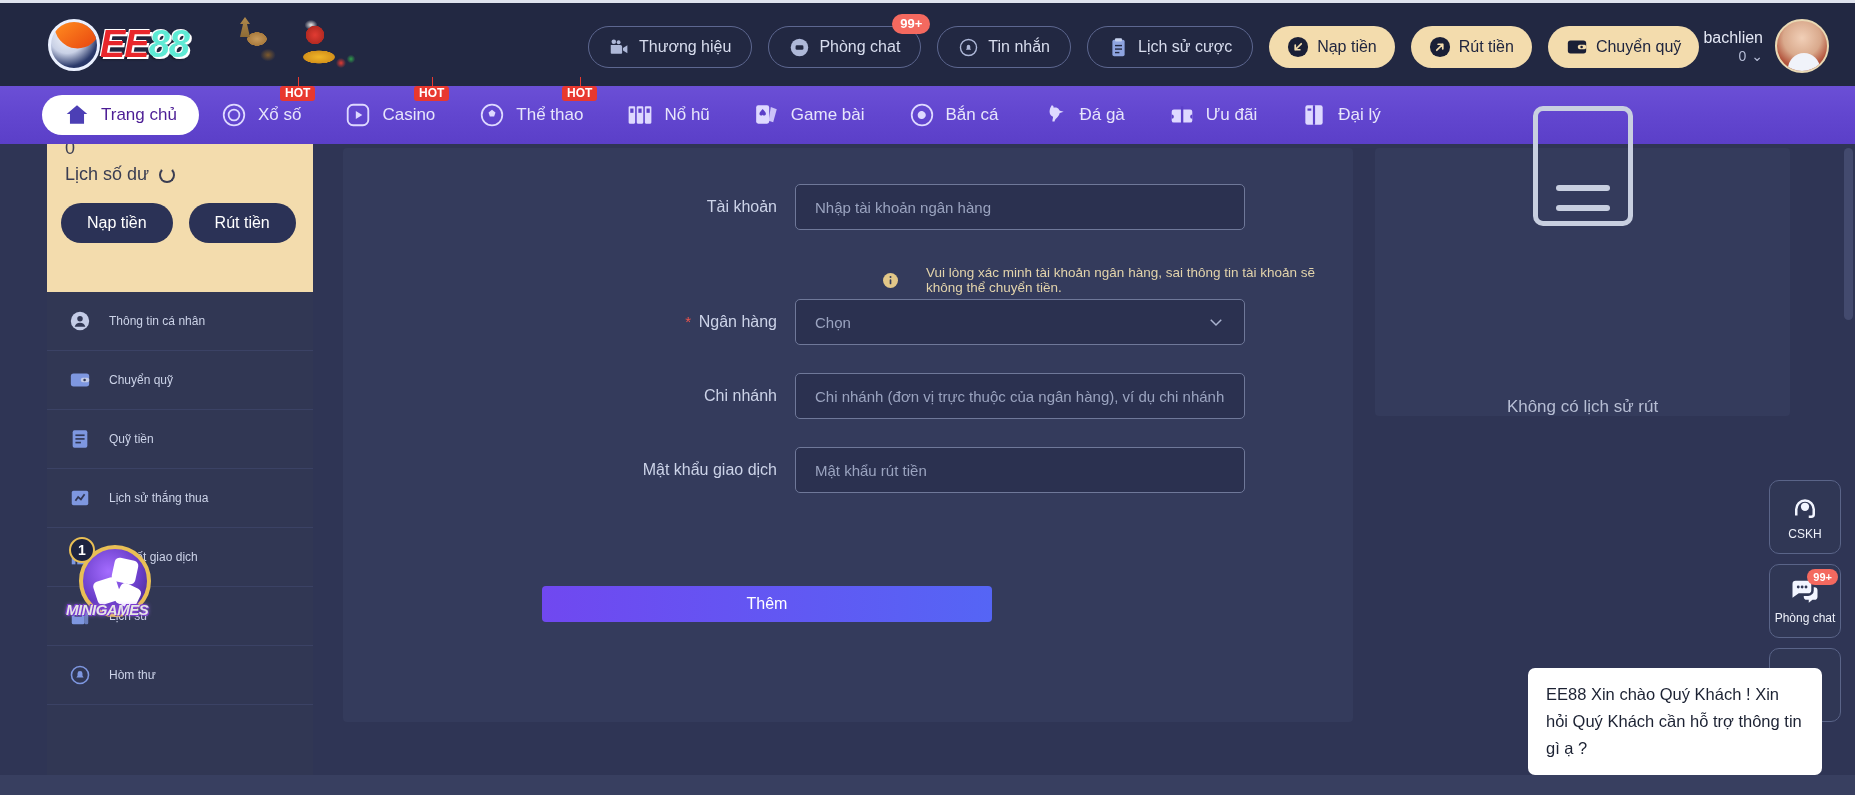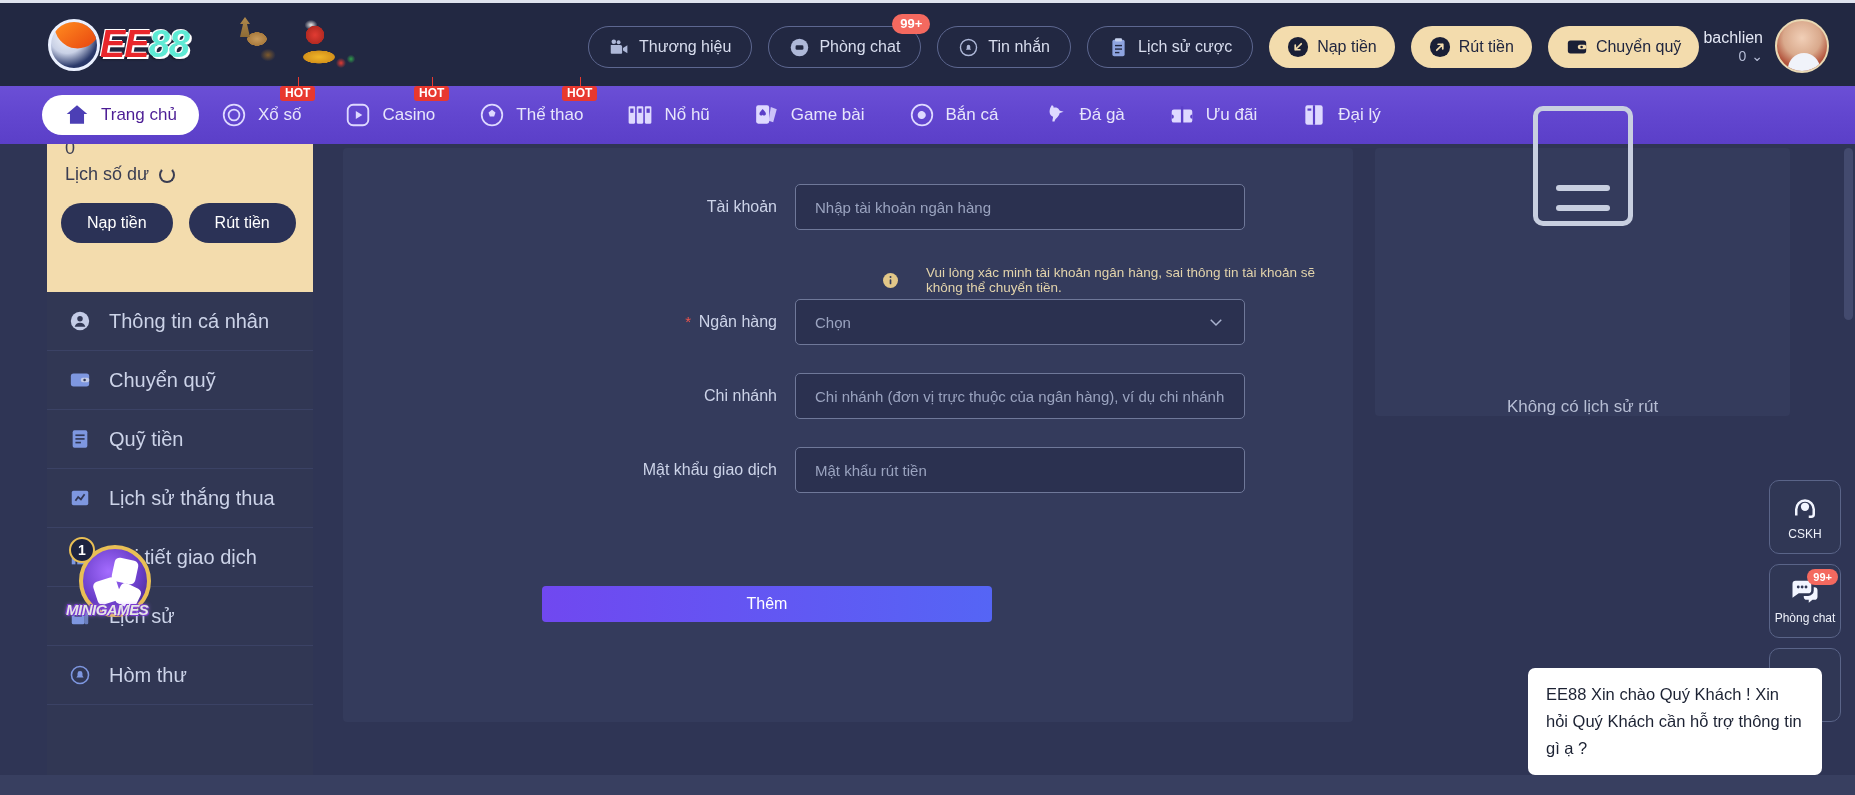--- a/index.html
+++ b/index.html
@@ -122,21 +122,21 @@
     width: 16px; height: 16px; border: 2px solid #3a3d52; border-top-color: transparent;
     border-radius: 50%; display: inline-block;
   }
   .bal-btns { position: absolute; left: 14px; top: 59px; display: flex; gap: 16px; }
   .bal-btn {
     background: #2b3256; color: #fff; font-size: 16px; border-radius: 22px;
     padding: 11px 26px; cursor: pointer; white-space: nowrap;
   }
   .side-item {
     height: 59px; display: flex; align-items: center; gap: 18px; padding-left: 22px;
-    color: #ccd3e8; font-size: 20px; border-bottom: 1px solid #3b4265; cursor: pointer;
+    color: #ccd3e8; font-size: 12px; border-bottom: 1px solid #3b4265; cursor: pointer;
     position: relative;
   }
   .side-item .sic { width: 22px; height: 22px; display:block; flex: 0 0 22px; }
   .minigame {
     position: absolute; left: 22px; top: 393px; width: 92px; height: 92px; pointer-events: none;
   }
   .mg-coin {
     position: absolute; left: 10px; top: 8px; width: 72px; height: 72px; border-radius: 50%;
     background: radial-gradient(circle at 40% 35%, #a46cff 0%, #6a3ec9 55%, #3b2374 100%);
     border: 4px solid #e9bf55;

